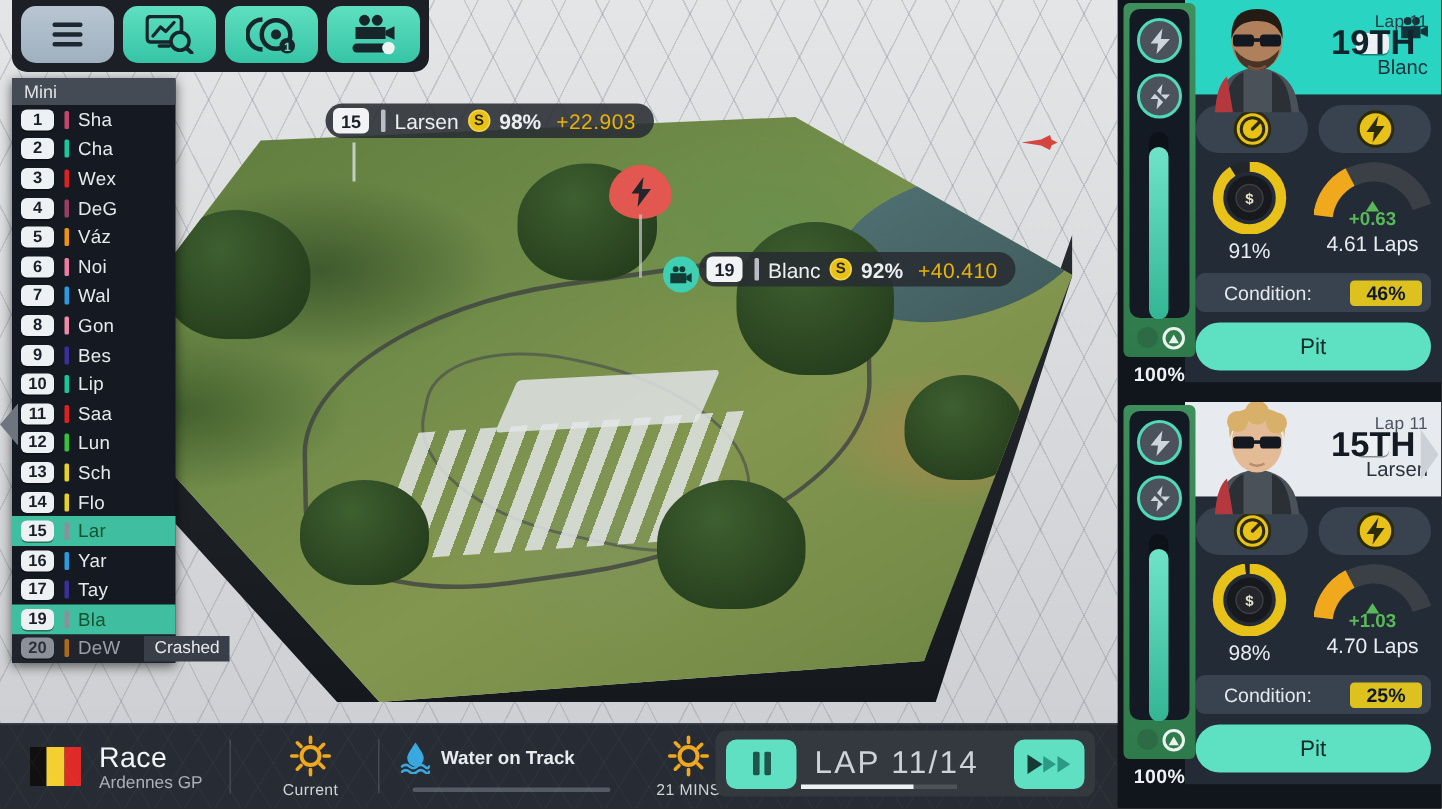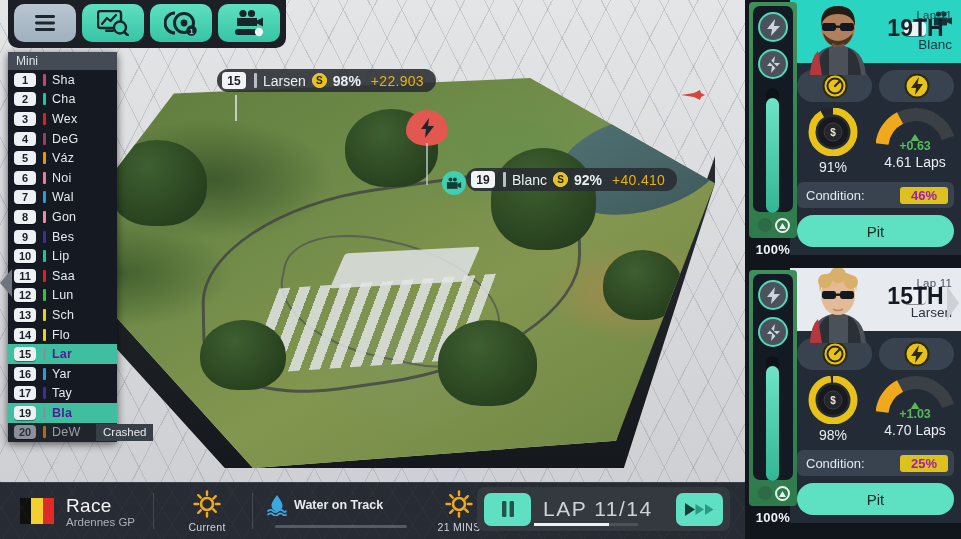--- a/index.html
+++ b/index.html
@@ -74,21 +74,21 @@
   .board-head { background:#454b55; color:#dfe3e8; font-size:12px; padding:2px 8px; }
   .row { display:flex; align-items:center; height:19.6px; padding-left:6px; position:relative;}
   .row.hl { background:#3fbfa0; }
   .row.out { background:#20252d; }
   .pos { width:22px; height:14px; background:#eef1f4; color:#1a1f27; font-size:11px;
       border-radius:4px; display:flex; align-items:center; justify-content:center;
       font-weight:bold; box-shadow:0 1px 0 rgba(0,0,0,.4); }
   .row.out .pos { background:#8b9099; color:#2b3039; }
   .tick { width:3px; height:12px; margin:0 6px 0 7px; border-radius:1px; }
   .nm { color:#e6eaee; font-size:12.5px; letter-spacing:.2px; }
-  .row.hl .nm { color:#4c1d95;font-weight:bold; }
+  .row.hl .nm { color:#14532d; }
   .row.out .nm { color:#9aa0a9; }
   .tag { position:absolute; left:88px; top:1px; height:17px; padding:0 7px; display:flex;
       align-items:center; font-size:10.5px; color:#d6dade; background:#5d636c;
       white-space:nowrap; }
   .tag.crash { background:#393f48; color:#e8ebee; font-size:11.5px; }
   .collapse { position:absolute; left:-1px; top:268px; width:14px; height:30px; z-index:31;
       display:flex; align-items:center; justify-content:center; cursor:pointer; }
 
   
   .nameplate { position:absolute; display:flex; align-items:center; gap:6px;
@@ -177,23 +177,23 @@
   .pillrow{ display:flex; gap:7px; }
   .pill{ flex:1; height:32px; border-radius:16px; background:#38434f;
       display:flex; align-items:center; justify-content:center; cursor:pointer;}
   .statrow{ display:flex; gap:7px; margin-top:6px; }
   .stat{ flex:1; display:flex; flex-direction:column; align-items:center; }
   .stat .val{ color:#e9edf1; font-size:14px; margin-top:3px; }
   .gaugewrap{ position:relative; width:78px; height:46px; }
   .deltatxt{ position:absolute; left:0; right:0; bottom:1px; text-align:center;
       color:#59b85a; font-size:12.5px; font-weight:bold; }
   .cond{ margin-top:7px; height:26px; border-radius:6px; background:#38434f;
-      display:flex; align-items:center; justify-content:space-between; padding:0 6px 0 9px;}
+      display:flex; align-items:center; justify-content:space-between; padding:0 6px 0 19px;}
   .cond .lbl{ color:#e3e8ed; font-size:13px; }
-  .cond .v{ background:#dcc11f; color:#a21caf; font-size:13px; font-weight:bold;
+  .cond .v{ background:#dcc11f; color:#0f172a; font-size:13px; font-weight:bold;
       padding:1px 11px; border-radius:3px; }
   .pitbtn{ margin-top:7px; height:32px; border-radius:16px; background:#5ee0c2;
       display:flex; align-items:center; justify-content:center; color:#0f2d26;
       font-size:15px; cursor:pointer; }
   .card-right-arrow{ position:absolute; right:2px; top:18px; }
 </style>
 </head>
 <body>
 
 <div id="app">

